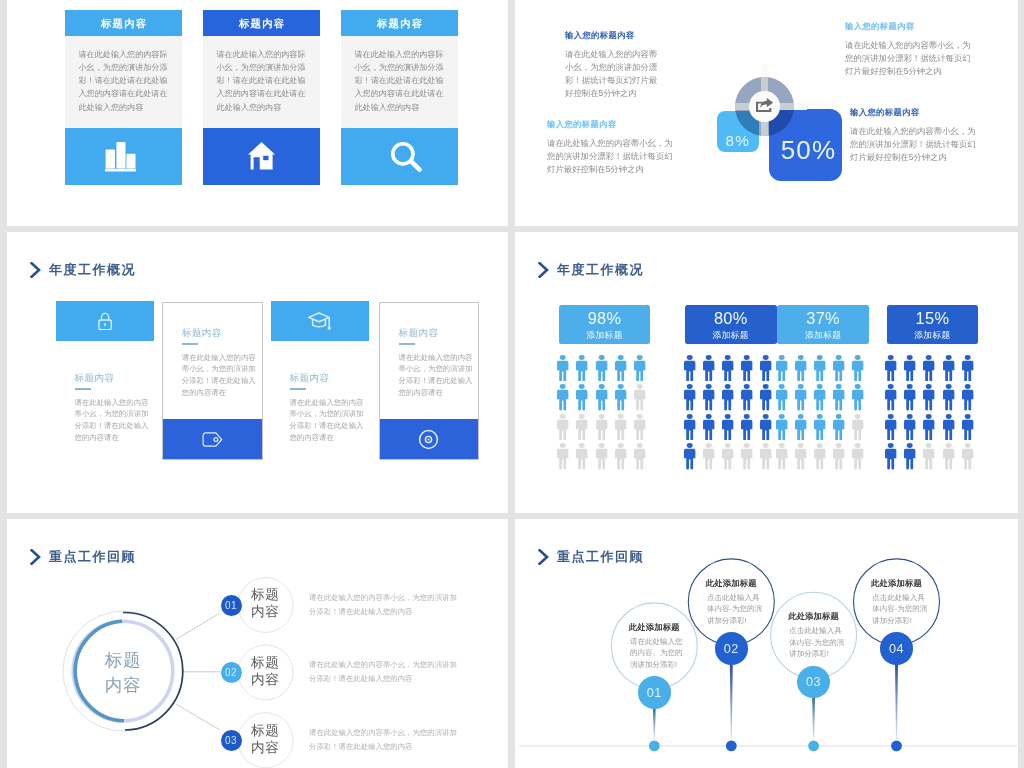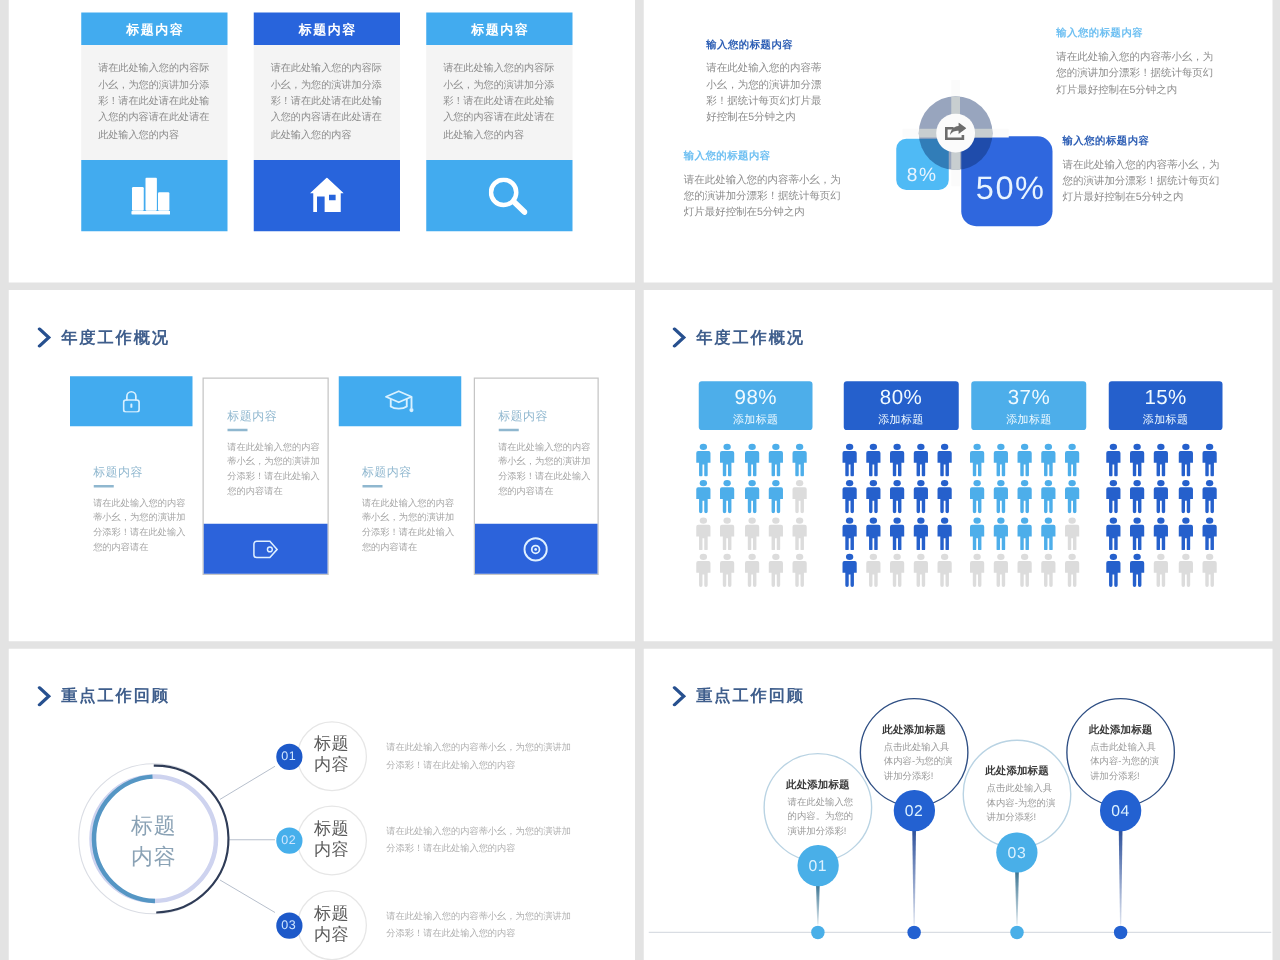--- a/index.html
+++ b/index.html
@@ -302,21 +302,21 @@
             <span class="s4p" style="left:57.4px;top:88.3px"><svg viewBox="0 0 13 28" width="13.2" height="28.5">
                 <ellipse cx="6.6" cy="4.4" rx="2.9" ry="2.4" fill="#DCDCDC"></ellipse>
                 <path d="M1.0 9.2 A1.5 1.5 0 0 1 2.5 7.7 L10.7 7.7 A1.5 1.5 0 0 1 12.2 9.2 L12.2 16.9 L10.0 16.9 L10.0 26.8 A0.9 0.9 0 0 1 7.3 26.8 L7.3 18.2 L5.9 18.2 L5.9 26.8 A0.9 0.9 0 0 1 3.2 26.8 L3.2 16.9 L1.0 16.9 Z" fill="#DCDCDC"></path>
               </svg></span>
             <span class="s4p" style="left:76.6px;top:88.3px"><svg viewBox="0 0 13 28" width="13.2" height="28.5">
                 <ellipse cx="6.6" cy="4.4" rx="2.9" ry="2.4" fill="#DCDCDC"></ellipse>
                 <path d="M1.0 9.2 A1.5 1.5 0 0 1 2.5 7.7 L10.7 7.7 A1.5 1.5 0 0 1 12.2 9.2 L12.2 16.9 L10.0 16.9 L10.0 26.8 A0.9 0.9 0 0 1 7.3 26.8 L7.3 18.2 L5.9 18.2 L5.9 26.8 A0.9 0.9 0 0 1 3.2 26.8 L3.2 16.9 L1.0 16.9 Z" fill="#DCDCDC"></path>
               </svg></span>
           </div>
         </div>
-        <div class="s4grp" style="left:160px">
+        <div class="s4grp" style="left:170px">
           <div class="s4box" style="background:#2560CC">
             <div class="s4pct">80%</div>
             <div class="s4lbl">添加标题</div>
           </div>
           <div class="s4people">
             <span class="s4p" style="left:0.0px;top:0.0px"><svg viewBox="0 0 13 28" width="13.2" height="28.5">
                 <ellipse cx="6.6" cy="4.4" rx="2.9" ry="2.4" fill="#2560CC"></ellipse>
                 <path d="M1.0 9.2 A1.5 1.5 0 0 1 2.5 7.7 L10.7 7.7 A1.5 1.5 0 0 1 12.2 9.2 L12.2 16.9 L10.0 16.9 L10.0 26.8 A0.9 0.9 0 0 1 7.3 26.8 L7.3 18.2 L5.9 18.2 L5.9 26.8 A0.9 0.9 0 0 1 3.2 26.8 L3.2 16.9 L1.0 16.9 Z" fill="#2560CC"></path>
               </svg></span>
             <span class="s4p" style="left:19.1px;top:0.0px"><svg viewBox="0 0 13 28" width="13.2" height="28.5">

